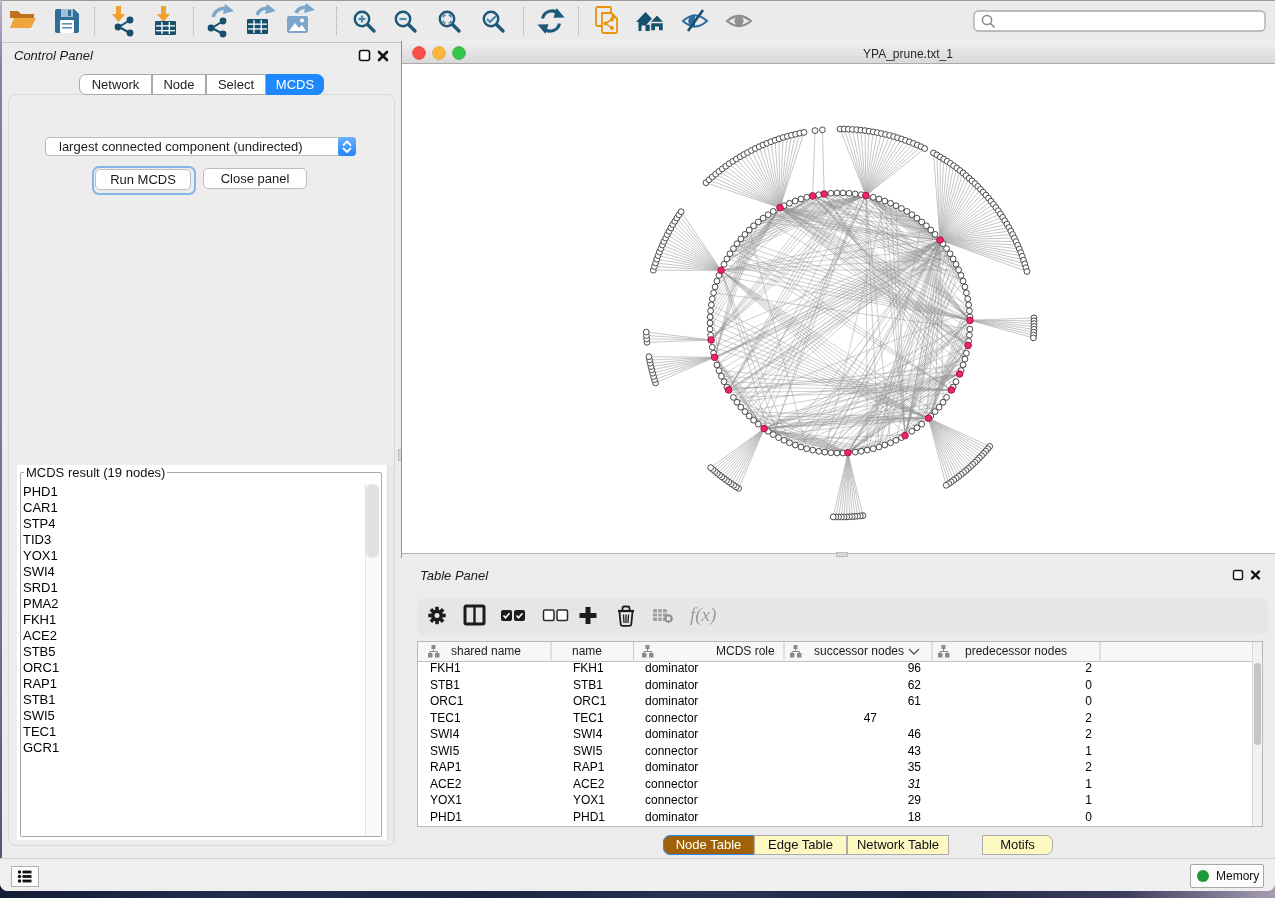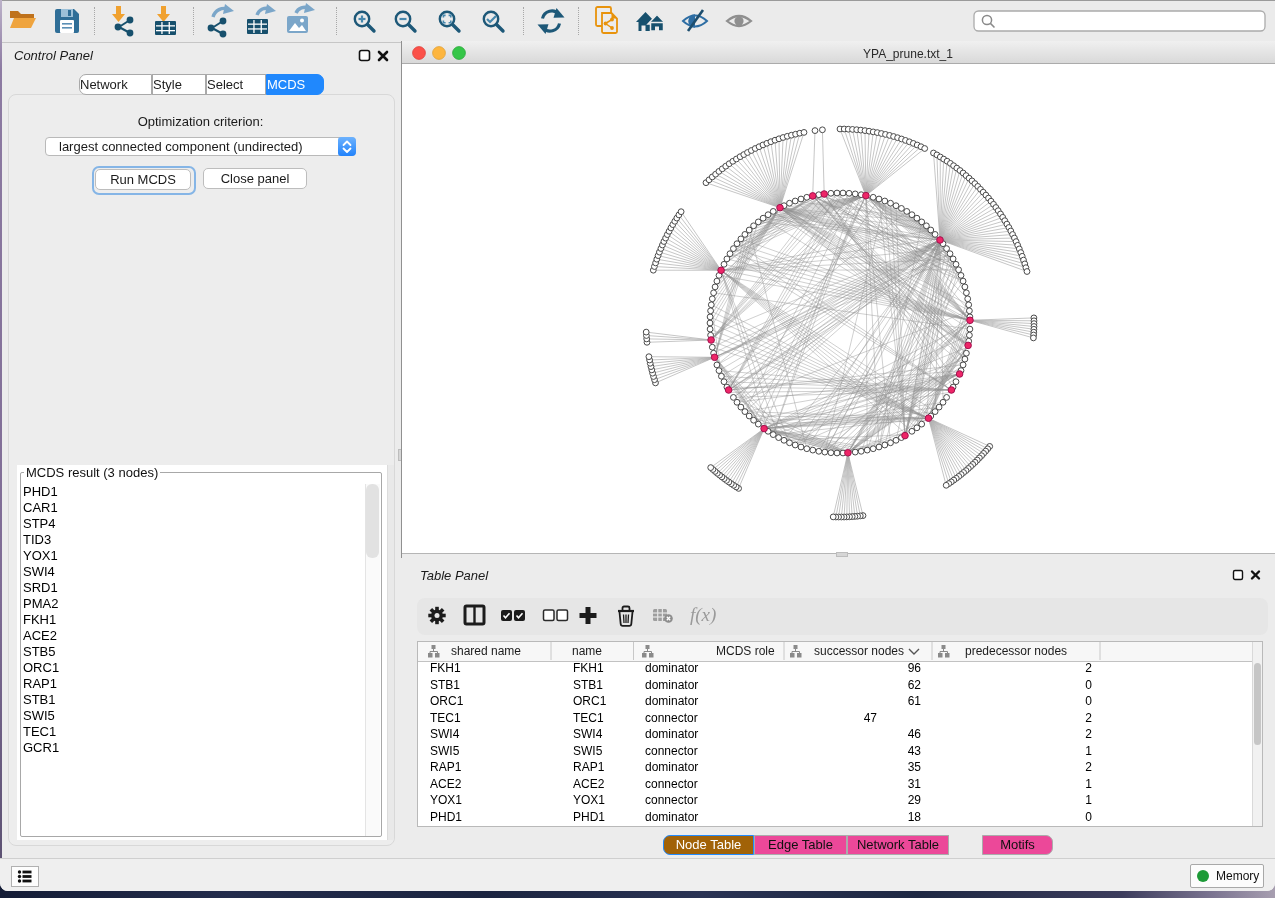--- a/index.html
+++ b/index.html
@@ -7,31 +7,31 @@
  background:linear-gradient(90deg,#141c36 0%,#232c4c 18%,#1b2440 38%,#2a3354 55%,#1e2843 72%,#3c3c5c 88%,#7a7390 95%,#a79eb0 100%);background-blend-mode:normal;}
 #win{position:absolute;left:0;top:0;width:1275px;height:891px;background:#ececec;
  border-radius:0 0 8px 8px;overflow:hidden;}
 .abs{position:absolute;}
 #toolbar{position:absolute;left:0;top:0;width:1275px;height:41px;background:#ebebeb;border-top:1px solid #9a9a9a;border-bottom:1px solid #c6c6c6;}
 .tsep{position:absolute;top:6px;width:0;height:28px;border-left:1px dotted #a8a8a8;}
 #leftedge{position:absolute;left:0;top:0;width:2px;height:858px;z-index:60;background:linear-gradient(#bcb2c9 0%,#8d7ba2 8%,#7e6b94 70%,#5d5273 100%);z-index:50;}
 .ttl{font-size:13px;color:#1a1a1a;font-style:italic;}
 
 .tab{position:absolute;top:74px;height:19px;border:1px solid #a9a9a9;background:#fff;
- font-size:13px;color:#1c1c1c;line-height:19px;}
+ font-size:13px;color:#1c1c1c;text-align:center;line-height:19px;}
 .tabsel{background:#2088fd;color:#fff;border-color:#2088fd;}
 
 .btn{position:absolute;background:#fff;border:1px solid #bdbdbd;border-radius:5px;
  font-size:13px;color:#1a1a1a;text-align:center;}
 
 .hdrcell{position:absolute;top:0;height:19px;line-height:19px;font-size:12px;color:#1c1c1c;}
 .rowcell{position:absolute;font-size:12px;color:#000;height:16px;line-height:16px;}
 .num{text-align:right;}
 
-.btab{position:absolute;top:835px;height:18px;border:1px solid #ababab;background:#ec4899;
+.btab{position:absolute;top:835px;height:18px;border:1px solid #ababab;background:#fef9c3;
  font-size:13px;color:#111;text-align:center;line-height:18px;}
 </style></head>
 <body>
 <div id="win">
 <div id="leftedge"></div>
 <div id="toolbar">
 <svg width="1275" height="41" style="position:absolute;left:0;top:0">
 
 <path d="M10 27 L10 10 L18 10 L21 13 L34 13 L34 17 L10 17 Z" fill="#bf721c"></path>
 <path d="M14 17 L36 17 L31 27 L10 27 Z" fill="#efa43e"></path>
@@ -152,41 +152,40 @@
 <div class="tsep" style="left:523px"></div>
 <div class="tsep" style="left:578px"></div>
 </div>
 
 <div class="abs ttl" style="left:14px;top:48px;">Control Panel</div>
 <svg class="abs" style="left:358px;top:48px" width="36" height="16">
 <rect x="1.5" y="2.5" width="10" height="10" rx="2" fill="#fdfdfd" stroke="#111" stroke-width="1.6"></rect>
 <path d="M21 4 L29 12 M29 4 L21 12" stroke="#111" stroke-width="2.6" stroke-linecap="round"></path>
 </svg>
 <div class="tab" style="z-index:5;left:79px;width:71px;border-radius:7px 0 0 7px;">Network</div>
-<div class="tab" style="z-index:5;left:152px;width:52px;">Style</div>
+<div class="tab" style="z-index:5;left:152px;width:52px;">Node</div>
 <div class="tab" style="z-index:5;left:206px;width:58px;">Select</div>
 <div class="tab tabsel" style="z-index:5;left:266px;width:56px;border-radius:0 7px 7px 0;">MCDS</div>
 <div class="abs" style="left:8px;top:94px;width:387px;height:752px;background:#ededed;border:1px solid #d8d8d8;border-radius:8px;box-sizing:border-box;"></div>
-<div class="abs" style="left:45px;top:114px;width:311px;text-align:center;font-size:13px;color:#1a1a1a;">Optimization criterion:</div>
 <div class="abs" style="left:45px;top:137px;width:311px;height:19px;background:#fff;border:1px solid #b9b9b9;border-radius:4px;box-sizing:border-box;"></div>
 <div class="abs" style="left:59px;top:139px;font-size:13px;color:#1a1a1a;">largest connected component (undirected)</div>
 <div class="abs" style="left:338px;top:137px;width:18px;height:19px;background:linear-gradient(#6db2fe,#2283fb);border-radius:3px 4px 4px 3px;"></div>
 <svg class="abs" style="left:338px;top:137px" width="18" height="19">
 <path d="M5.5 8 L9 4.5 L12.5 8" stroke="#fff" stroke-width="1.8" fill="none" stroke-linecap="round" stroke-linejoin="round"></path>
 <path d="M5.5 11.5 L9 15 L12.5 11.5" stroke="#fff" stroke-width="1.8" fill="none" stroke-linecap="round" stroke-linejoin="round"></path>
 </svg>
 <div class="abs" style="left:92px;top:166px;width:100px;height:25px;border:2px solid #85b5e6;border-radius:7px;"></div>
 <div class="btn" style="left:95px;top:169px;width:94px;height:19px;line-height:19px;">Run MCDS</div>
 <div class="btn" style="left:203px;top:168px;width:102px;height:19px;line-height:19px;">Close panel</div>
 
 <div class="abs" style="left:17px;top:465px;width:370px;height:375px;background:#ffffff;"></div>
 <div class="abs" style="left:387px;top:465px;width:7px;height:375px;background:#e9e9e9;border-left:1px solid #dcdcdc;box-sizing:border-box;"></div>
 
 <div class="abs" style="left:20px;top:472px;width:362px;height:365px;border:1px solid #a8a8a8;border-radius:2px;box-sizing:border-box;"></div>
-<div class="abs" style="left:24px;top:465px;background:#fff;padding:0 2px;font-size:13px;color:#111;">MCDS result (3 nodes)</div>
+<div class="abs" style="left:24px;top:465px;background:#fff;padding:0 2px;font-size:13px;color:#111;">MCDS result (19 nodes)</div>
 
 <div class="abs" style="left:365px;top:484px;width:15px;height:352px;background:#fafafa;border-left:1px solid #e4e4e4;box-sizing:border-box;"></div>
 <div class="abs" style="left:366px;top:484px;width:13px;height:74px;background:#e2e2e2;border-radius:6px;"></div>
 <div class="abs" style="left:23px;top:484px;font-size:13px;line-height:16px;color:#000;">PHD1<br>CAR1<br>STP4<br>TID3<br>YOX1<br>SWI4<br>SRD1<br>PMA2<br>FKH1<br>ACE2<br>STB5<br>ORC1<br>RAP1<br>STB1<br>SWI5<br>TEC1<br>GCR1</div>
 
 <div class="abs" style="left:398px;top:449px;width:5px;height:12px;background:#d6d6d6;border:1px solid #bdbdbd;box-sizing:border-box;"></div>
 
 <div class="abs" style="left:401px;top:41px;width:874px;height:517px;border-left:1px solid #909090;box-sizing:border-box;"></div>
 <div class="abs" style="left:402px;top:41px;width:873px;height:23px;background:linear-gradient(#f0f0f0,#d9d9d9);border-bottom:1px solid #ababab;box-sizing:border-box;"></div>
 <svg class="abs" style="left:412px;top:46px" width="60" height="14">
@@ -1148,21 +1147,21 @@
 <div class="rowcell num" style="left:830px;top:743px;width:91px;">43</div>
 <div class="rowcell num" style="left:1000px;top:743px;width:92px;">1</div>
 <div class="rowcell" style="left:430px;top:759px;width:100px;">RAP1</div>
 <div class="rowcell" style="left:573px;top:759px;width:60px;">RAP1</div>
 <div class="rowcell" style="left:645px;top:759px;width:120px;">dominator</div>
 <div class="rowcell num" style="left:830px;top:759px;width:91px;">35</div>
 <div class="rowcell num" style="left:1000px;top:759px;width:92px;">2</div>
 <div class="rowcell" style="left:430px;top:776px;width:100px;">ACE2</div>
 <div class="rowcell" style="left:573px;top:776px;width:60px;">ACE2</div>
 <div class="rowcell" style="left:645px;top:776px;width:120px;">connector</div>
-<div class="rowcell num" style="left:830px;top:776px;width:91px;">31</div>
+<div class="rowcell num" style="left:830px;top:776px;width:91px;font-style:italic;">31</div>
 <div class="rowcell num" style="left:1000px;top:776px;width:92px;">1</div>
 <div class="rowcell" style="left:430px;top:792px;width:100px;">YOX1</div>
 <div class="rowcell" style="left:573px;top:792px;width:60px;">YOX1</div>
 <div class="rowcell" style="left:645px;top:792px;width:120px;">connector</div>
 <div class="rowcell num" style="left:830px;top:792px;width:91px;">29</div>
 <div class="rowcell num" style="left:1000px;top:792px;width:92px;">1</div>
 <div class="rowcell" style="left:430px;top:809px;width:100px;">PHD1</div>
 <div class="rowcell" style="left:573px;top:809px;width:60px;">PHD1</div>
 <div class="rowcell" style="left:645px;top:809px;width:120px;">dominator</div>
 <div class="rowcell num" style="left:830px;top:809px;width:91px;">18</div>

